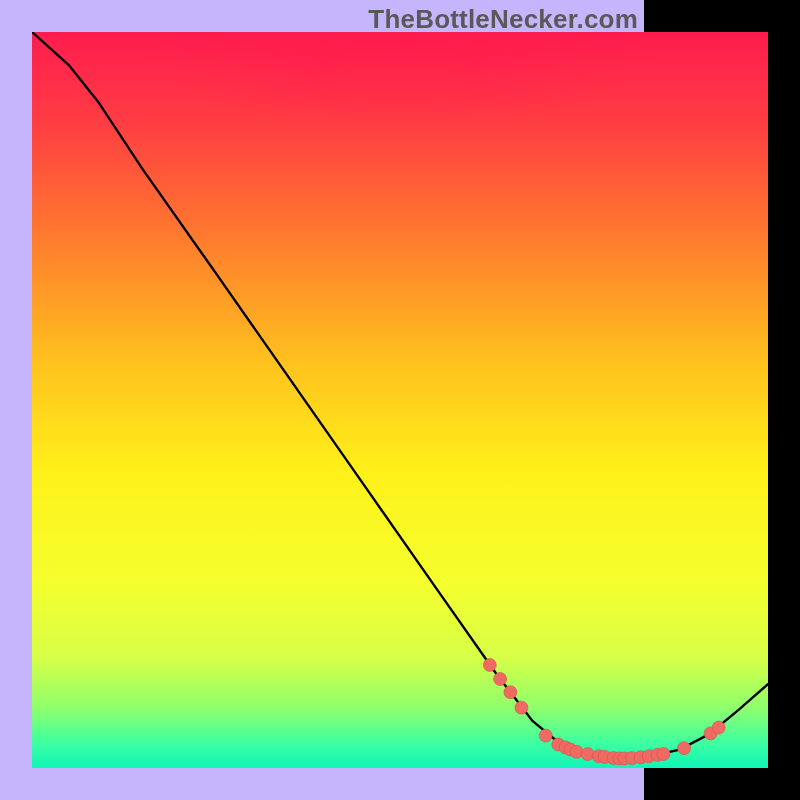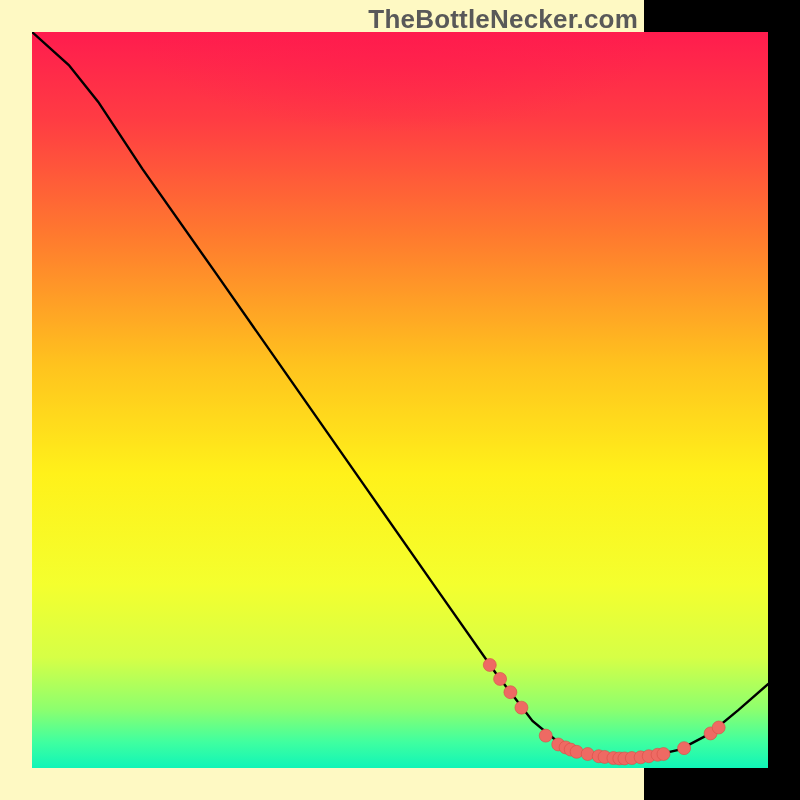--- a/index.html
+++ b/index.html
@@ -8,21 +8,21 @@
     width: 800px;
     height: 800px;
     background: #000;
     overflow: hidden;
     font-family: Arial, Helvetica, sans-serif;
   }
   .wrap {
     position: relative;
     width: 644px;
     height: 800px;
-    background: #fef9c3;
+    background: #c4b5fd;
     text-decoration: underline;
   }
   .watermark {
     position: absolute;
     top: 4px;
     right: 6px;
     color: #595959;
     font-size: 26px;
     font-weight: 600;
     letter-spacing: 0.2px;

